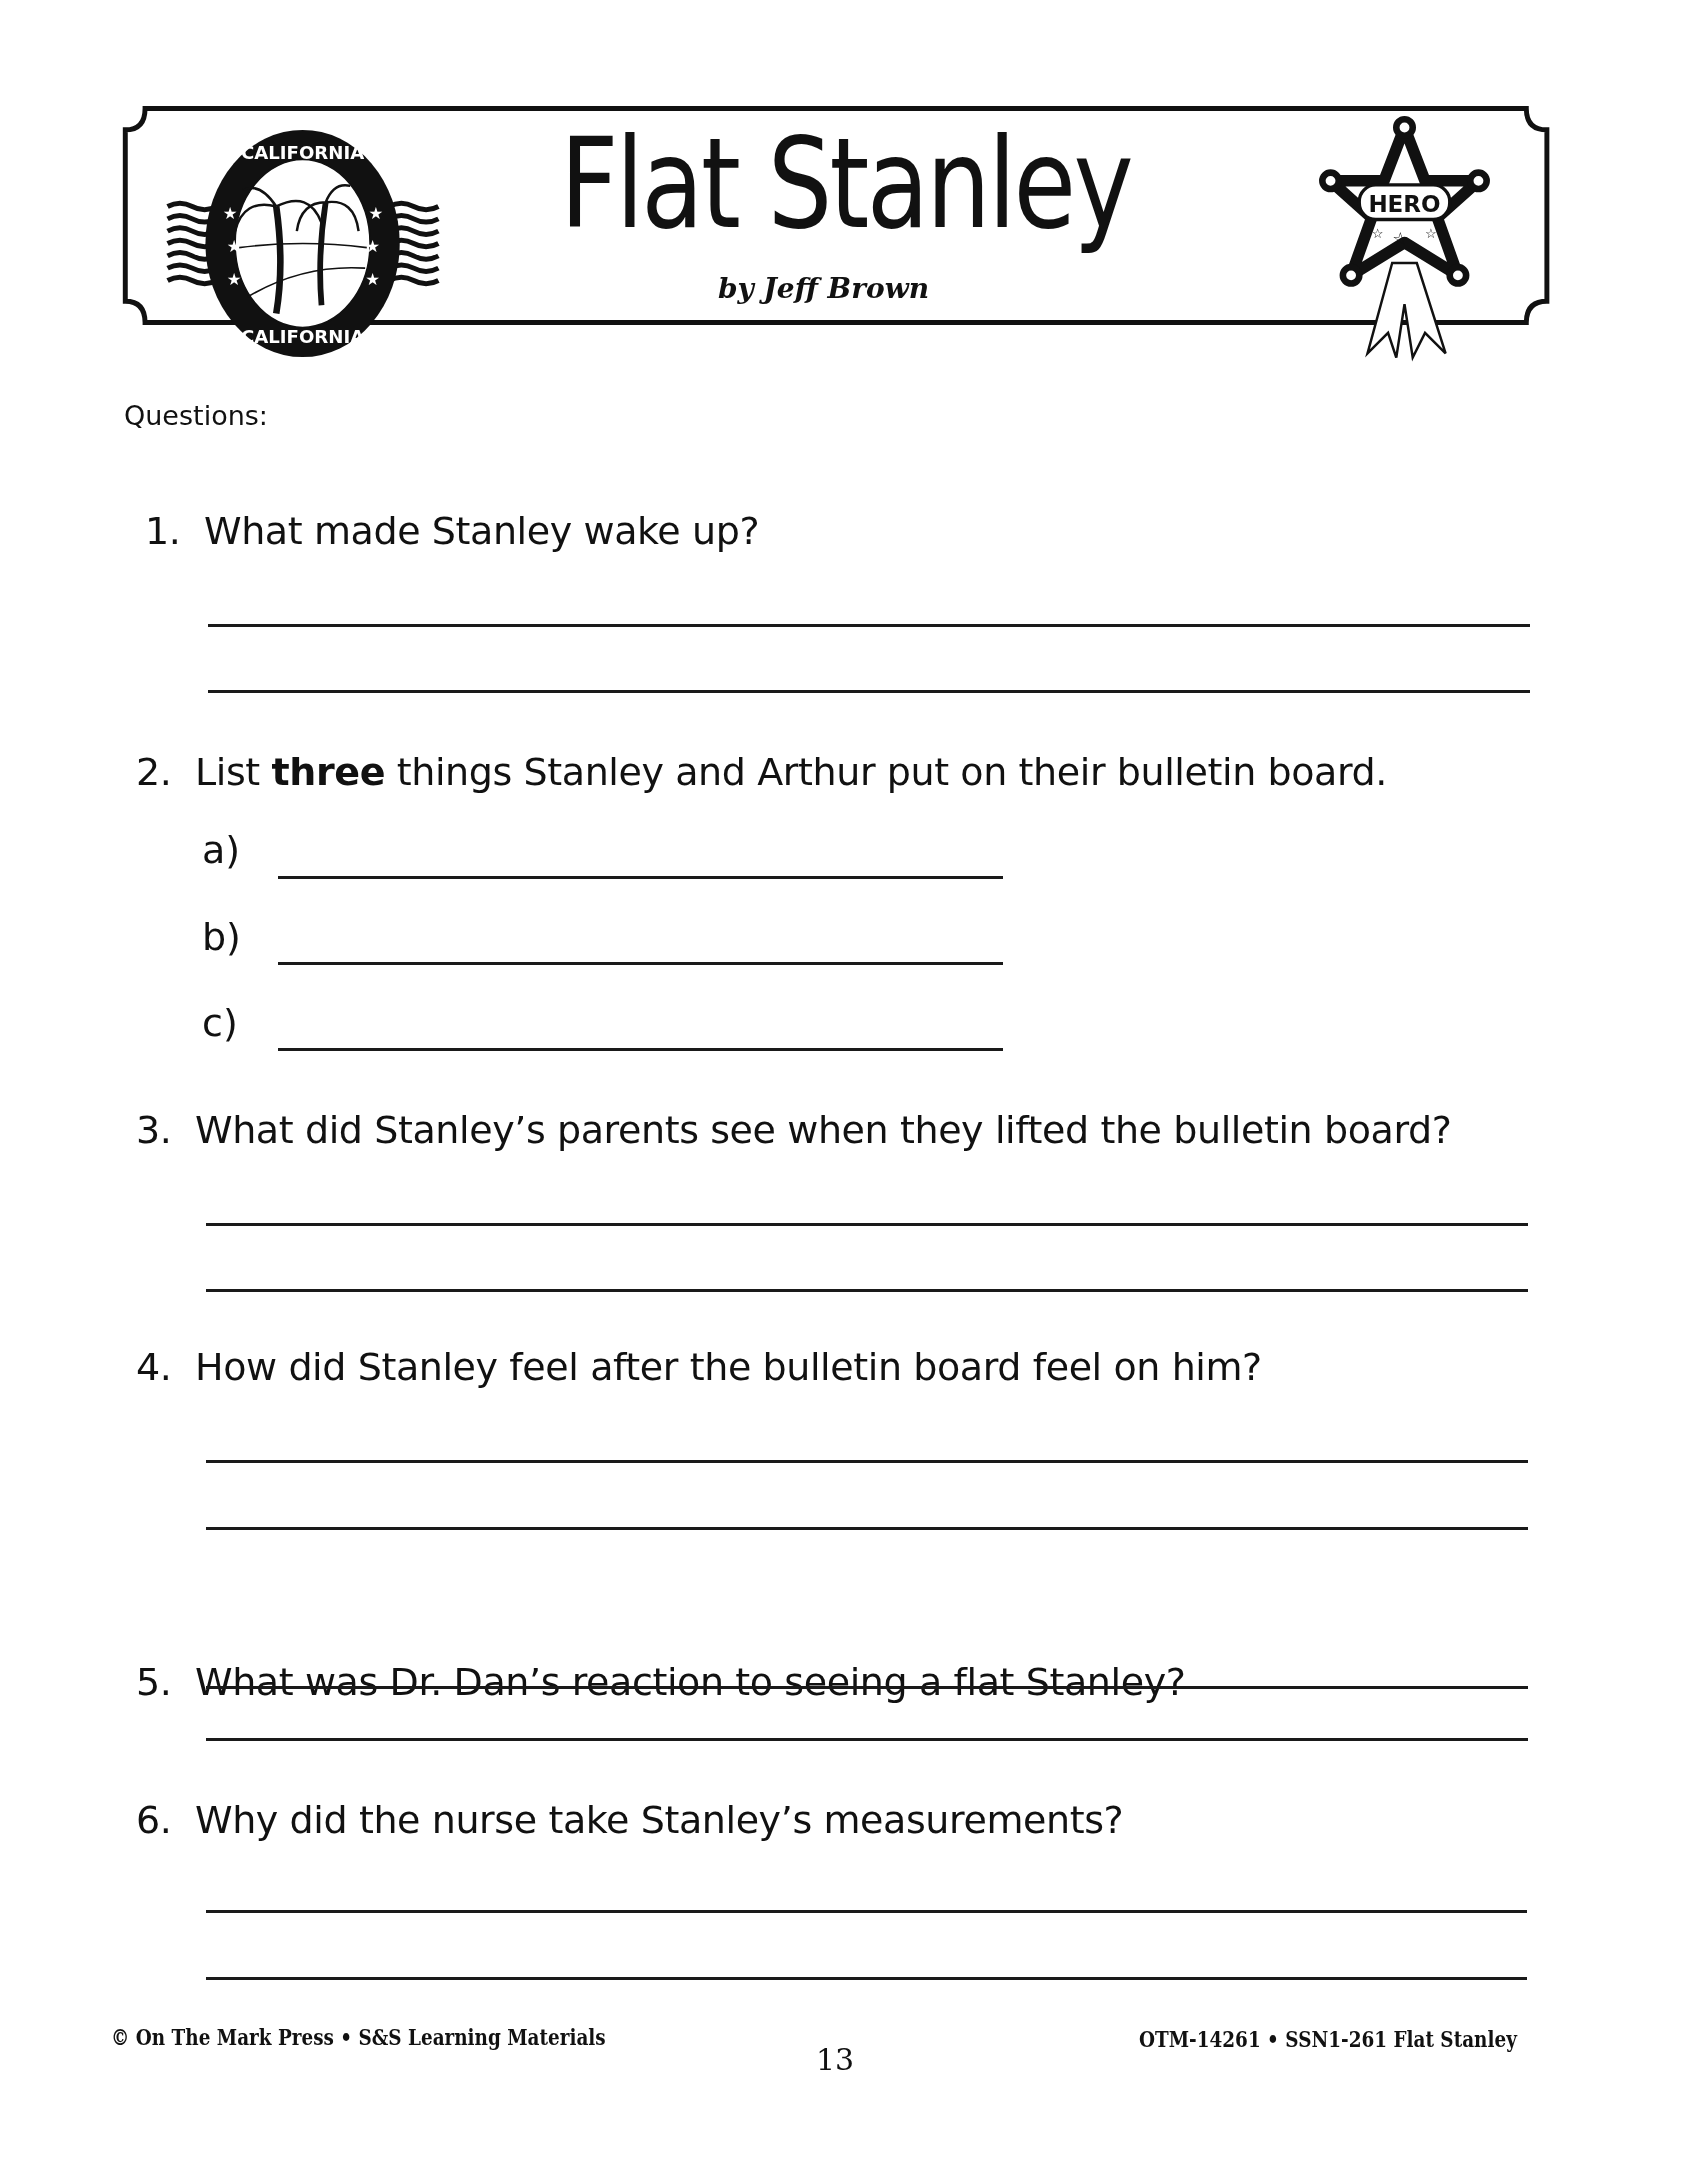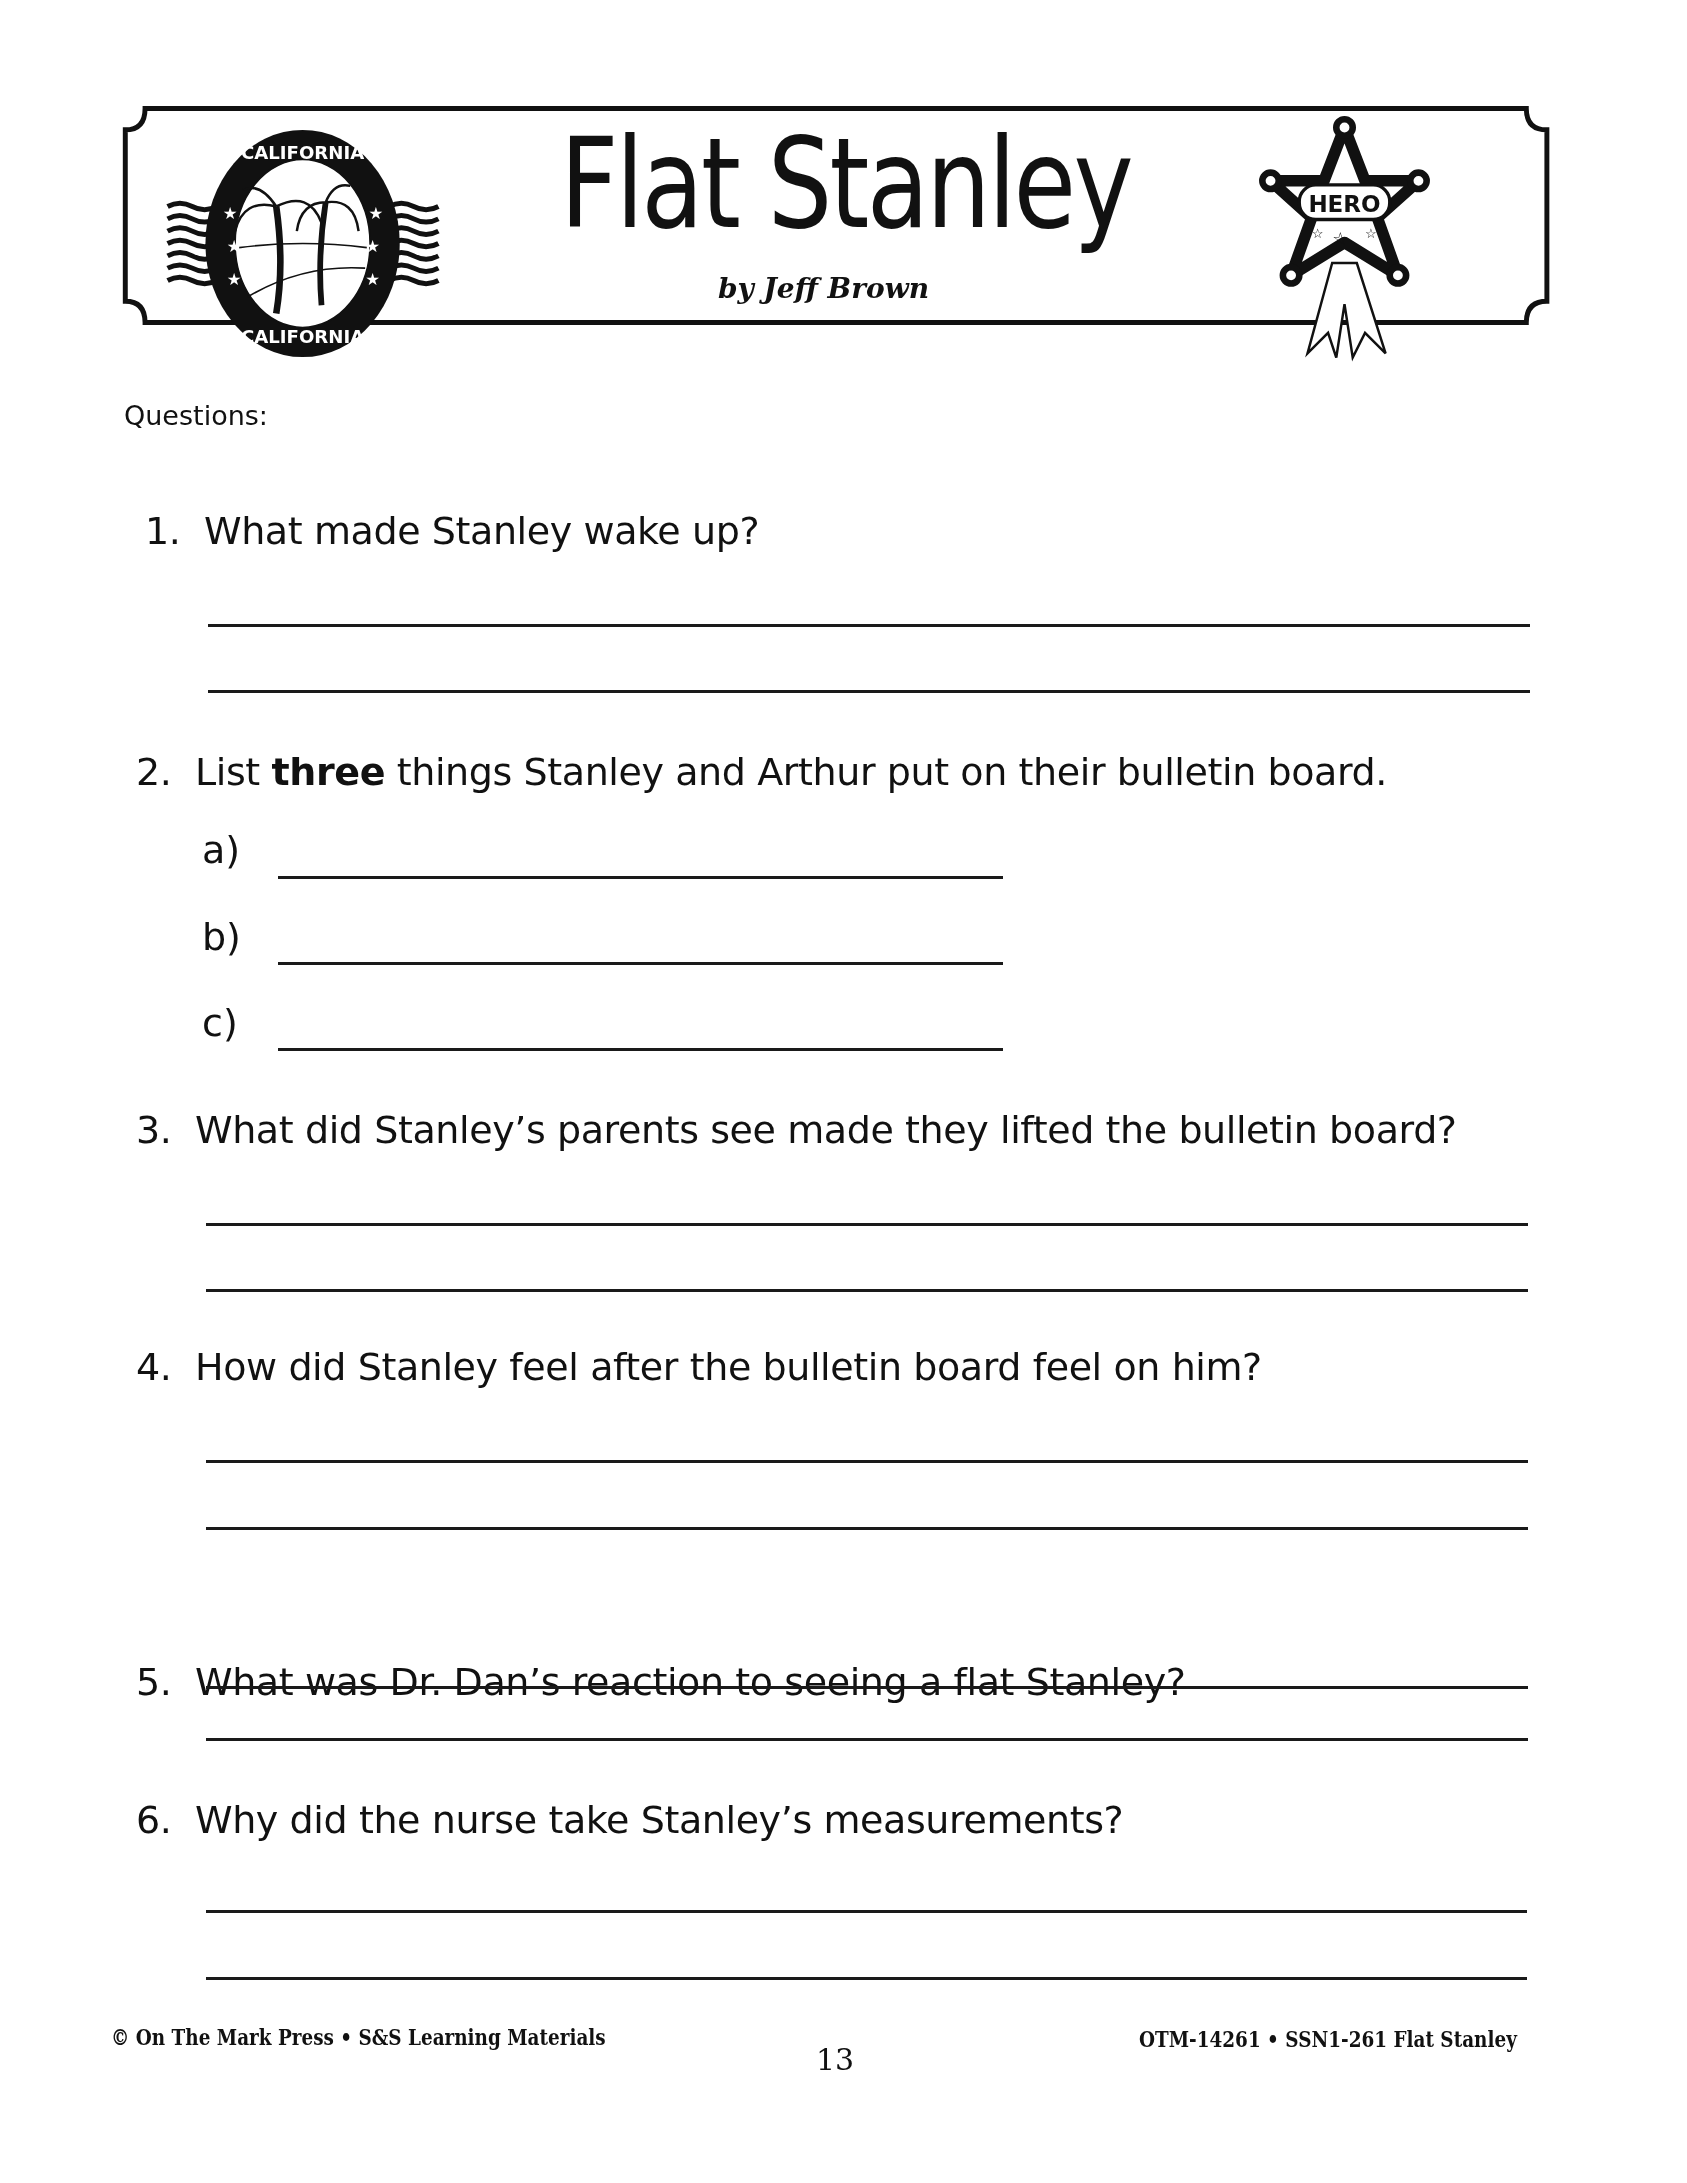--- a/index.html
+++ b/index.html
@@ -1,20 +1,20 @@
 <!DOCTYPE html>
 <html style="font-size:13px"><head>
 <meta charset="utf-8">
 <style>
   html, body { margin:0; padding:0; background:#fff; }
   body { width:1687px; height:2183px; position:relative; overflow:hidden; font-family:"DejaVu Sans", sans-serif; color:#111; }
   .header-frame { position:absolute; left:122px; top:105px; width:1429px; height:221px; }
   .header-frame svg { position:absolute; left:0; top:0; }
   .seal { position:absolute; left:161px; top:124px; width:284px; height:239px; }
-  .badge { position:absolute; left:1250px; top:115px; width:189px; height:255px;text-align:right; }
+  .badge { position:absolute; left:1310px; top:115px; width:189px; height:255px;text-align:right; }
   .title { position:absolute; left:560px; top:122px; font-family:"DejaVu Sans", sans-serif; font-size:124px; font-weight:400; letter-spacing:-3.3px; transform:scaleX(0.82); transform-origin:left top; line-height:1; }
   .byline { position:absolute; left:718px; top:272px; font-family:"DejaVu Serif", serif; font-style:italic; font-weight:bold; font-size:28px; }
   .questions-heading { position:absolute; left:124px; top:400px; font-size:27px; }
   .q { position:absolute; left:136px; font-size:38px; white-space:nowrap; letter-spacing:-0.4px; }
   .q .num { display:inline-block; width:59px; }
   .q b { font-weight:bold; }
   .line { position:absolute; height:2.5px; background:#1a1a1a; }
   .sub { position:absolute; left:202px; font-size:38px; }
   .footer-left { position:absolute; left:111px; top:2025px; font-family:"DejaVu Serif", serif; font-weight:bold; font-size:21.4px; transform:scaleX(0.86); transform-origin:left top; }
   .footer-page { position:absolute; left:816px; top:2020px; font-family:"DejaVu Serif", serif; font-size:30px;margin-top:22px; }
@@ -93,21 +93,21 @@
 <div class="line" style="left:208px;top:690px;width:1322px;"></div>
 
 <div class="q" style="top:750px;"><span class="num">2.</span><span>List </span><b>three</b><span> things Stanley and Arthur put on their bulletin board.</span></div>
 <div class="sub" style="top:828px;">a)</div>
 <div class="line" style="left:278px;top:876px;width:725px;"></div>
 <div class="sub" style="top:915px;">b)</div>
 <div class="line" style="left:278px;top:962px;width:725px;"></div>
 <div class="sub" style="top:1001px;">c)</div>
 <div class="line" style="left:278px;top:1048px;width:725px;"></div>
 
-<div class="q" style="top:1108px;"><span class="num">3.</span><span>What did Stanley’s parents see made they lifted the bulletin board?</span></div>
+<div class="q" style="top:1108px;"><span class="num">3.</span><span>What did Stanley’s parents see when they lifted the bulletin board?</span></div>
 <div class="line" style="left:206px;top:1223px;width:1322px;"></div>
 <div class="line" style="left:206px;top:1289px;width:1322px;"></div>
 
 <div class="q" style="top:1345px;"><span class="num">4.</span><span>How did Stanley feel after the bulletin board feel on him?</span></div>
 <div class="line" style="left:206px;top:1460px;width:1322px;"></div>
 <div class="line" style="left:206px;top:1527px;width:1322px;"></div>
 
 <div class="q" style="top:1660px;"><span class="num">5.</span><span>What was Dr. Dan’s reaction to seeing a flat Stanley?</span></div>
 <div class="line" style="left:206px;top:1686px;width:1322px;"></div>
 <div class="line" style="left:206px;top:1738px;width:1322px;"></div>

